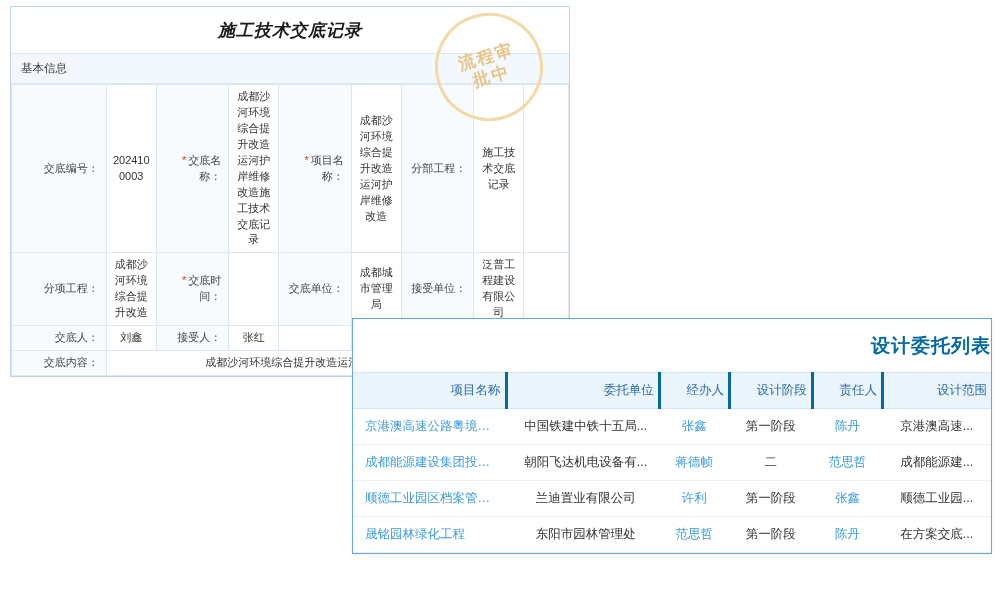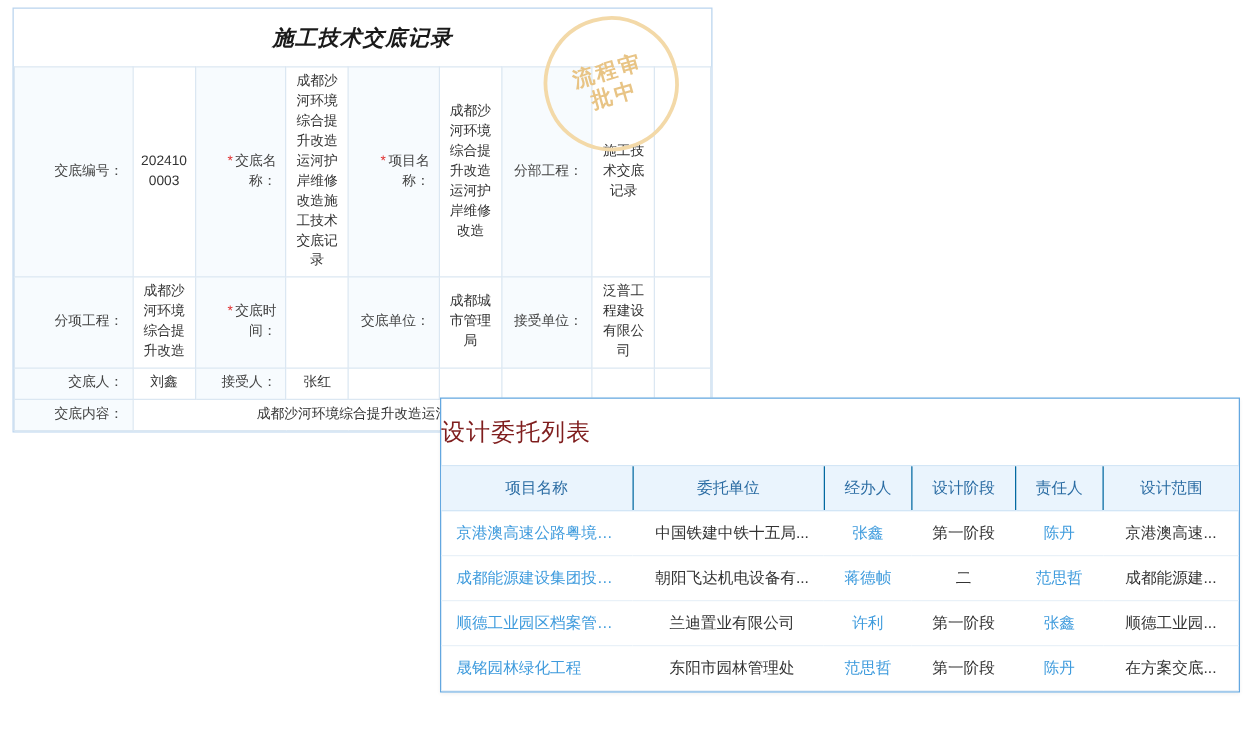--- a/index.html
+++ b/index.html
@@ -101,44 +101,45 @@
     position: absolute;
     left: 352px;
     top: 318px;
     width: 640px;
     background: #ffffff;
     border: 1px solid #63a7e0;
     box-sizing: border-box;
     box-shadow: 0 1px 3px rgba(0,0,0,0.06);
   }
   #panel-wtlb .panel-title {
-    text-align: left;
+    text-align: right;
     font-size: 19px;
-    font-weight: normal;
-    color: #7f1d1d;
+    font-weight: bold;
+    color: #0369a1;
     padding: 14px 0 13px 0;
     letter-spacing: 1px;
   }
   table.grid {
     border-collapse: collapse;
     width: 100%;
     table-layout: fixed;
   }
   table.grid th {
     background: #eaf4fd;
     color: #2b6ca3;
     font-size: 12.5px;
     font-weight: normal;
     padding: 9px 4px;
     border: 1px solid #d3e6f6;
     border-left: none;
     border-right: none;
+    text-align: right;
   }
   table.grid th + th {
-    border-left: 1px solid #0369a1;
+    border-left: 3px solid #0369a1;
     margin-left: 48px;
   }
   table.grid td {
     font-size: 12.5px;
     color: #333;
     padding: 9px 6px;
     border-bottom: 1px solid #e9f1f8;
     text-align: center;
     white-space: nowrap;
     overflow: hidden;
@@ -161,20 +162,21 @@
   }
 </style>
 </head>
 <body>
 
 <div id="panel-jdjl">
   <div class="panel-title">施工技术交底记录</div>
   <div class="stamp">
     <span>流程审批中</span>
   </div>
+  <div class="section-bar">基本信息</div>
 
   <table class="form">
     <colgroup>
       <col style="width:17%">
         <col style="width:9%">
       <col style="width:13%">
         <col style="width:9%">
       <col style="width:13%">
         <col style="width:9%">
       <col style="width:13%">

